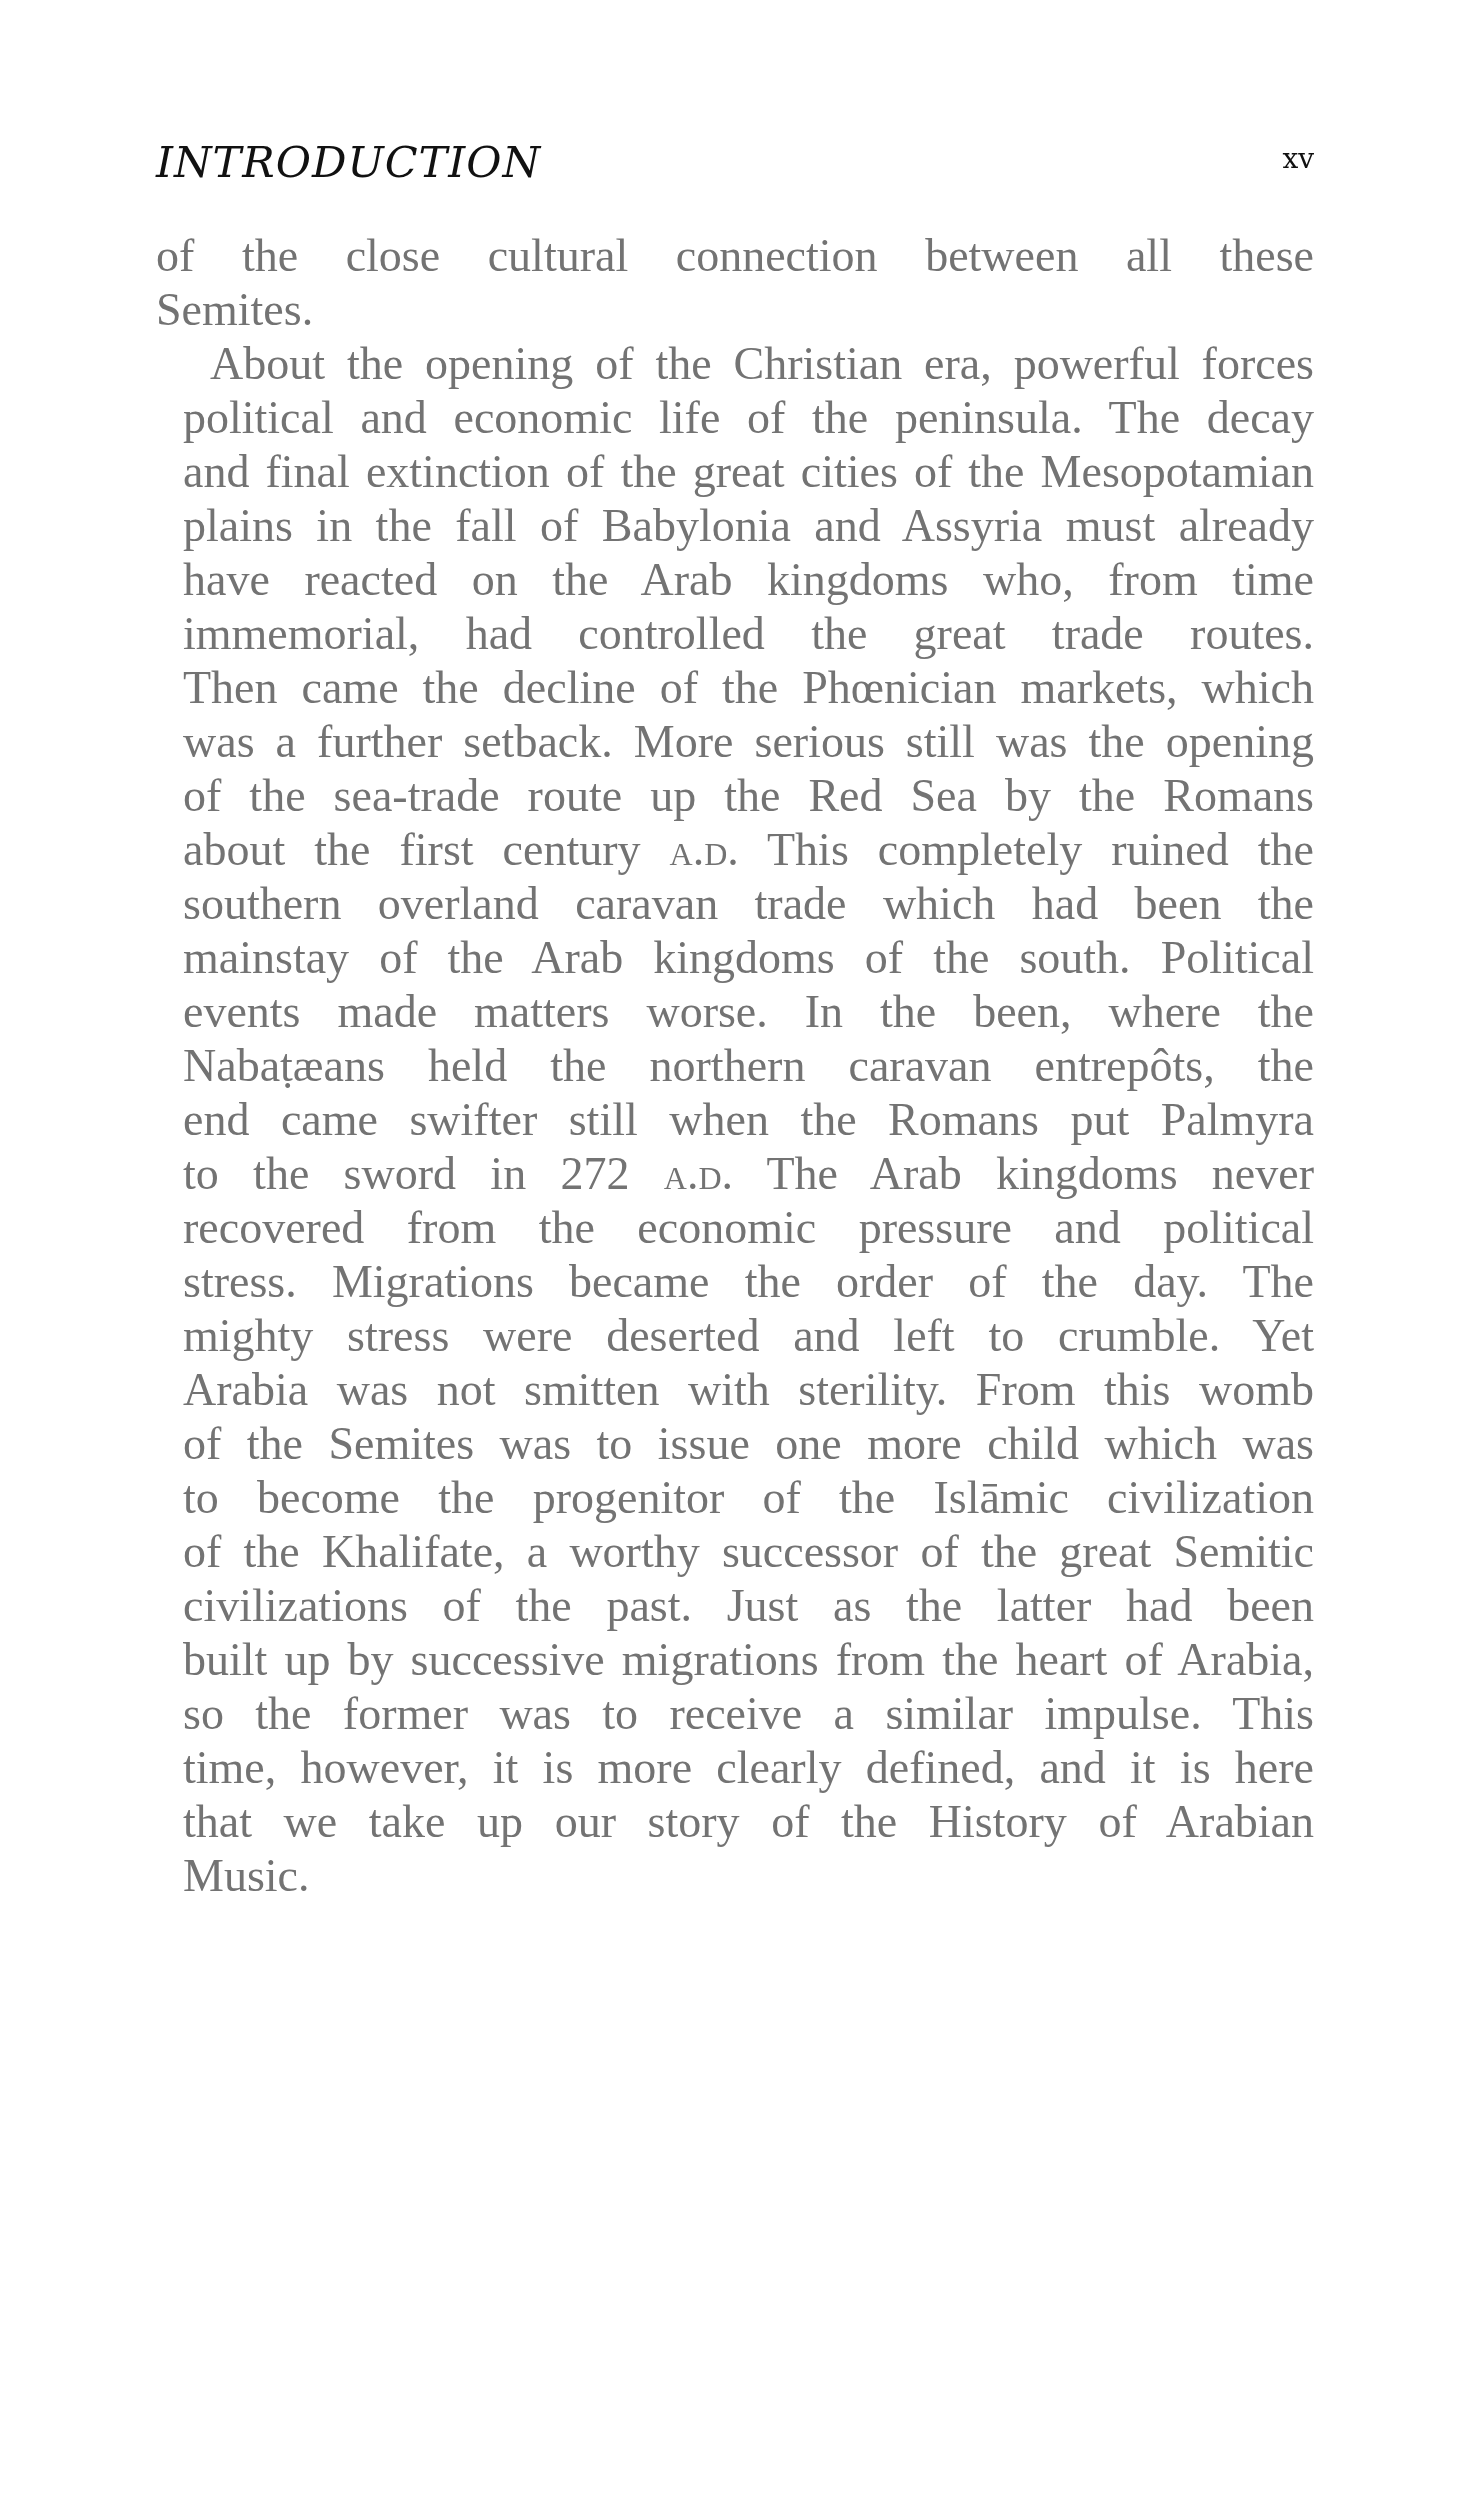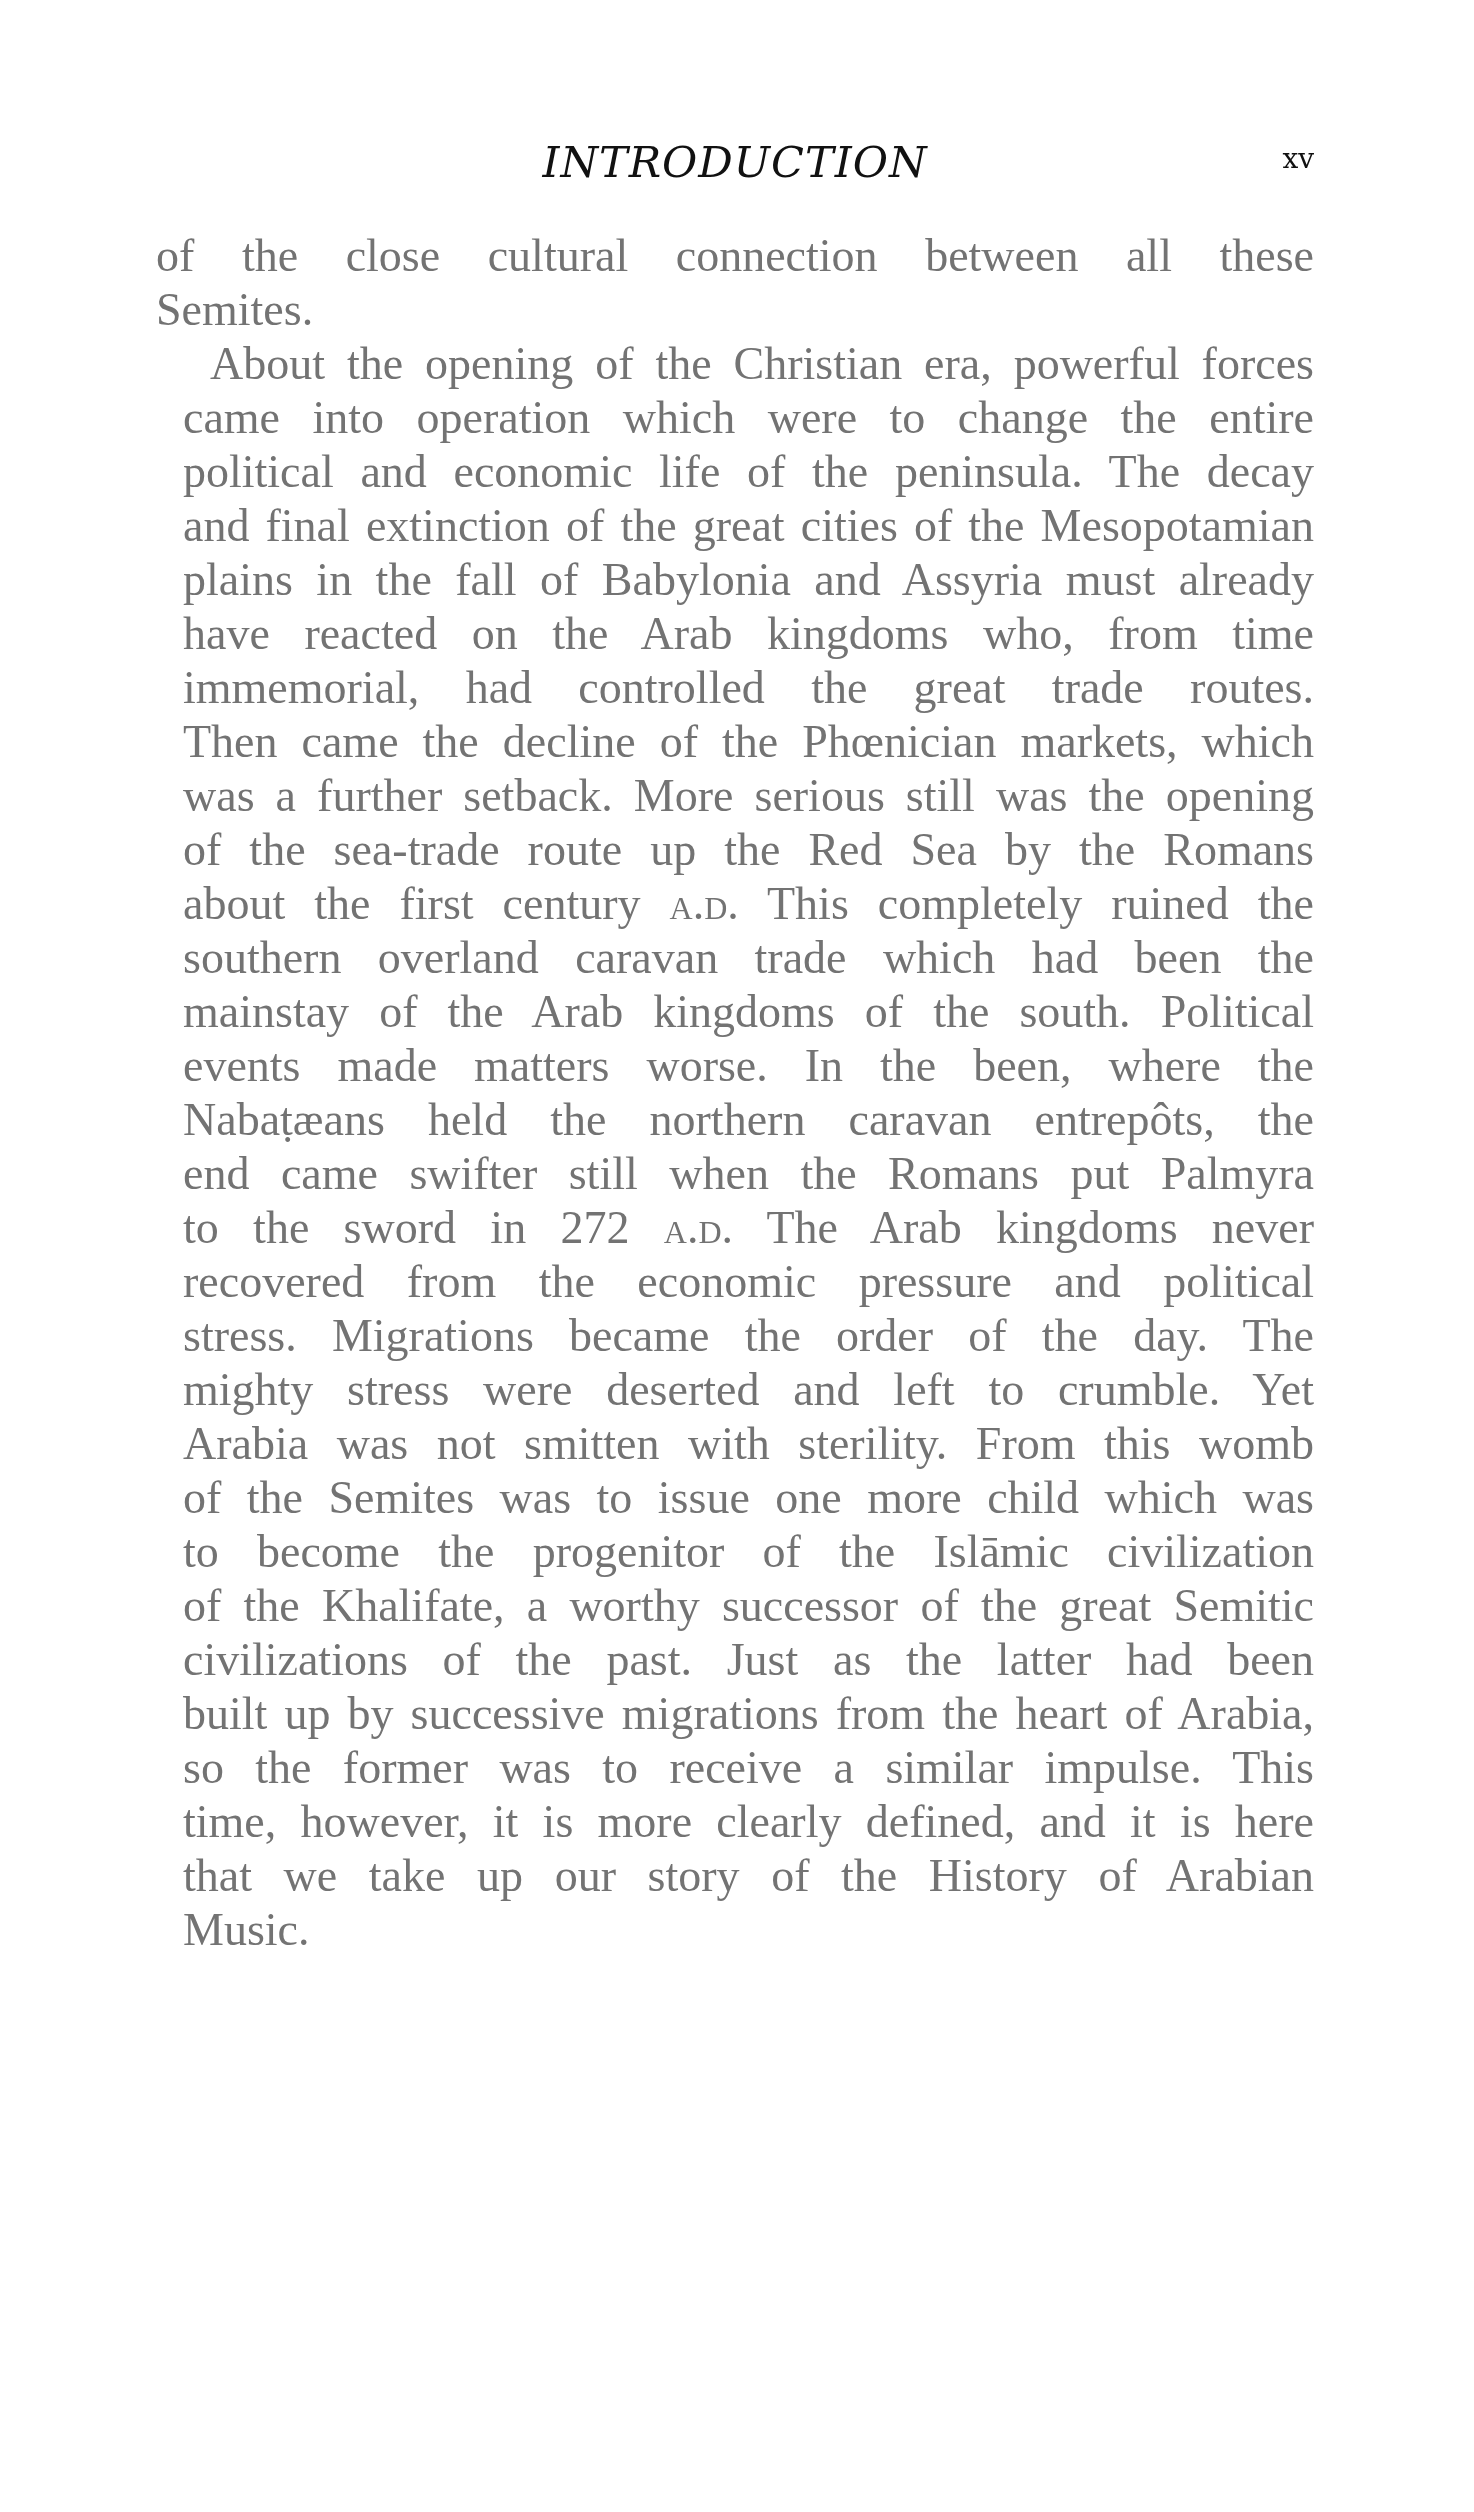--- a/index.html
+++ b/index.html
@@ -1,19 +1,19 @@
 <!DOCTYPE html>
 <html style="font-size:8.4px"><head>
 <meta charset="utf-8">
 <style>
   html, body { margin: 0; padding: 0; background: #ffffff; }
   body { width: 1475px; height: 2512px; position: relative; overflow: hidden; }
   .page { position: absolute; left: 0; top: 0; width: 1475px; height: 2512px; background: #fff; }
   .running-head { position: absolute; left: 156px; top: 137px; width: 1158px; height: 58px; font-family: "DejaVu Serif", "Liberation Serif", serif; color: #111; }
-  .running-title { position: absolute; left: 0; right: 0; text-align: center; font-style: italic; font-size: 43px; letter-spacing: 1px; top: 0; }
+  .running-title { position: absolute; left: 0; right: 0; text-align: left; font-style: italic; font-size: 43px; letter-spacing: 1px; top: 0; }
   .page-number { position: absolute; right: 0; top: 5.2px; font-size: 28px; }
   .body-text { position: absolute; left: 156px; top: 229px; width: 1158px; font-family: "Liberation Serif", "DejaVu Serif", serif; font-size: 46px; line-height: 54px; color: #737373; text-align: justify; }
   .para { margin: 0; }
   .para.indent { text-indent: 27px; }
   .line { display: block; text-align: justify; text-align-last: justify; white-space: nowrap; height: 54px; }
   .line.last { text-align-last: left; }
   .sc { font-variant: small-caps; }
 </style>
 </head>
 <body>
@@ -24,21 +24,20 @@
     <div class="page-number">xv</div>
   </div>
 
   <div class="body-text">
     <div class="para">
       <span class="line">of the close cultural connection between all these</span>
       <span class="line last">Semites.</span>
     </div>
     <div class="para indent">
       <span class="line" style="padding-left:27px;box-sizing:border-box;">About the opening of the Christian era, powerful forces</span>
-      <span class="line">came into operation which were to change the entire</span>
       <span class="line">political and economic life of the peninsula.  The decay</span>
       <span class="line">and final extinction of the great cities of the Mesopotamian</span>
       <span class="line">plains in the fall of Babylonia and Assyria must already</span>
       <span class="line">have reacted on the Arab kingdoms who, from time</span>
       <span class="line">immemorial, had controlled the great trade routes.</span>
       <span class="line">Then came the decline of the Phœnician markets, which</span>
       <span class="line">was a further setback.  More serious still was the opening</span>
       <span class="line">of the sea-trade route up the Red Sea by the Romans</span>
       <span class="line">about the first century <span class="sc">a.d.</span>  This completely ruined the</span>
       <span class="line">southern overland caravan trade which had been the</span>

